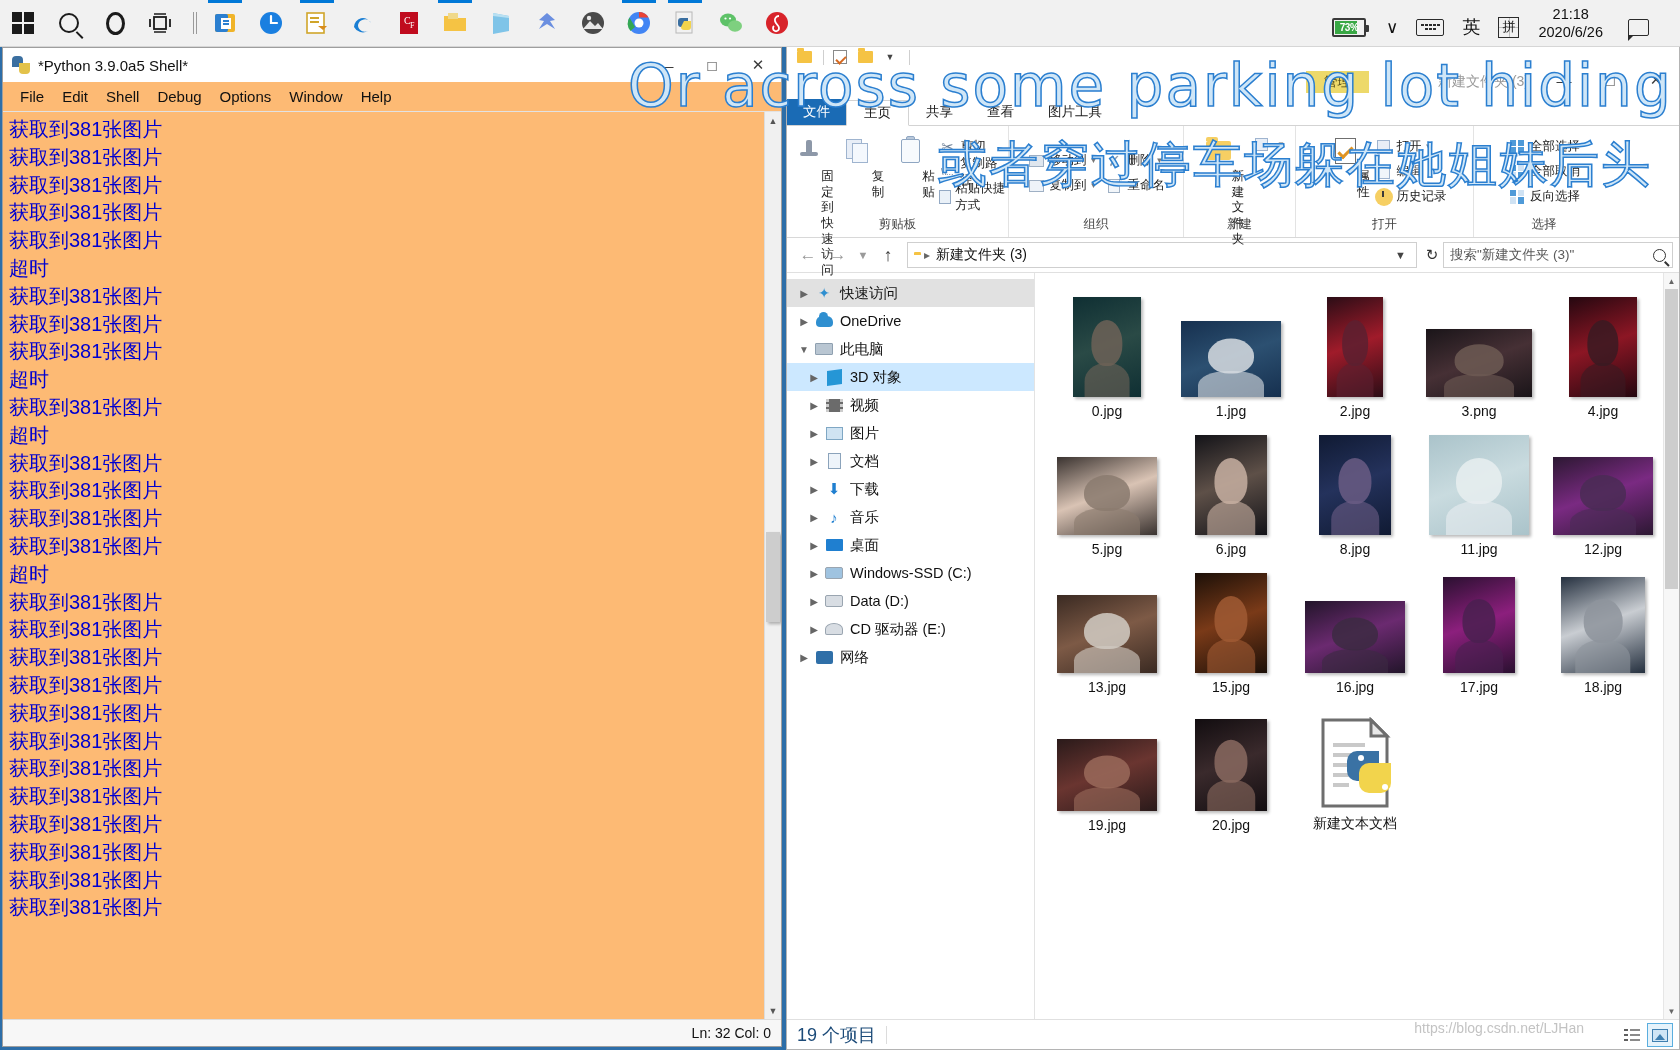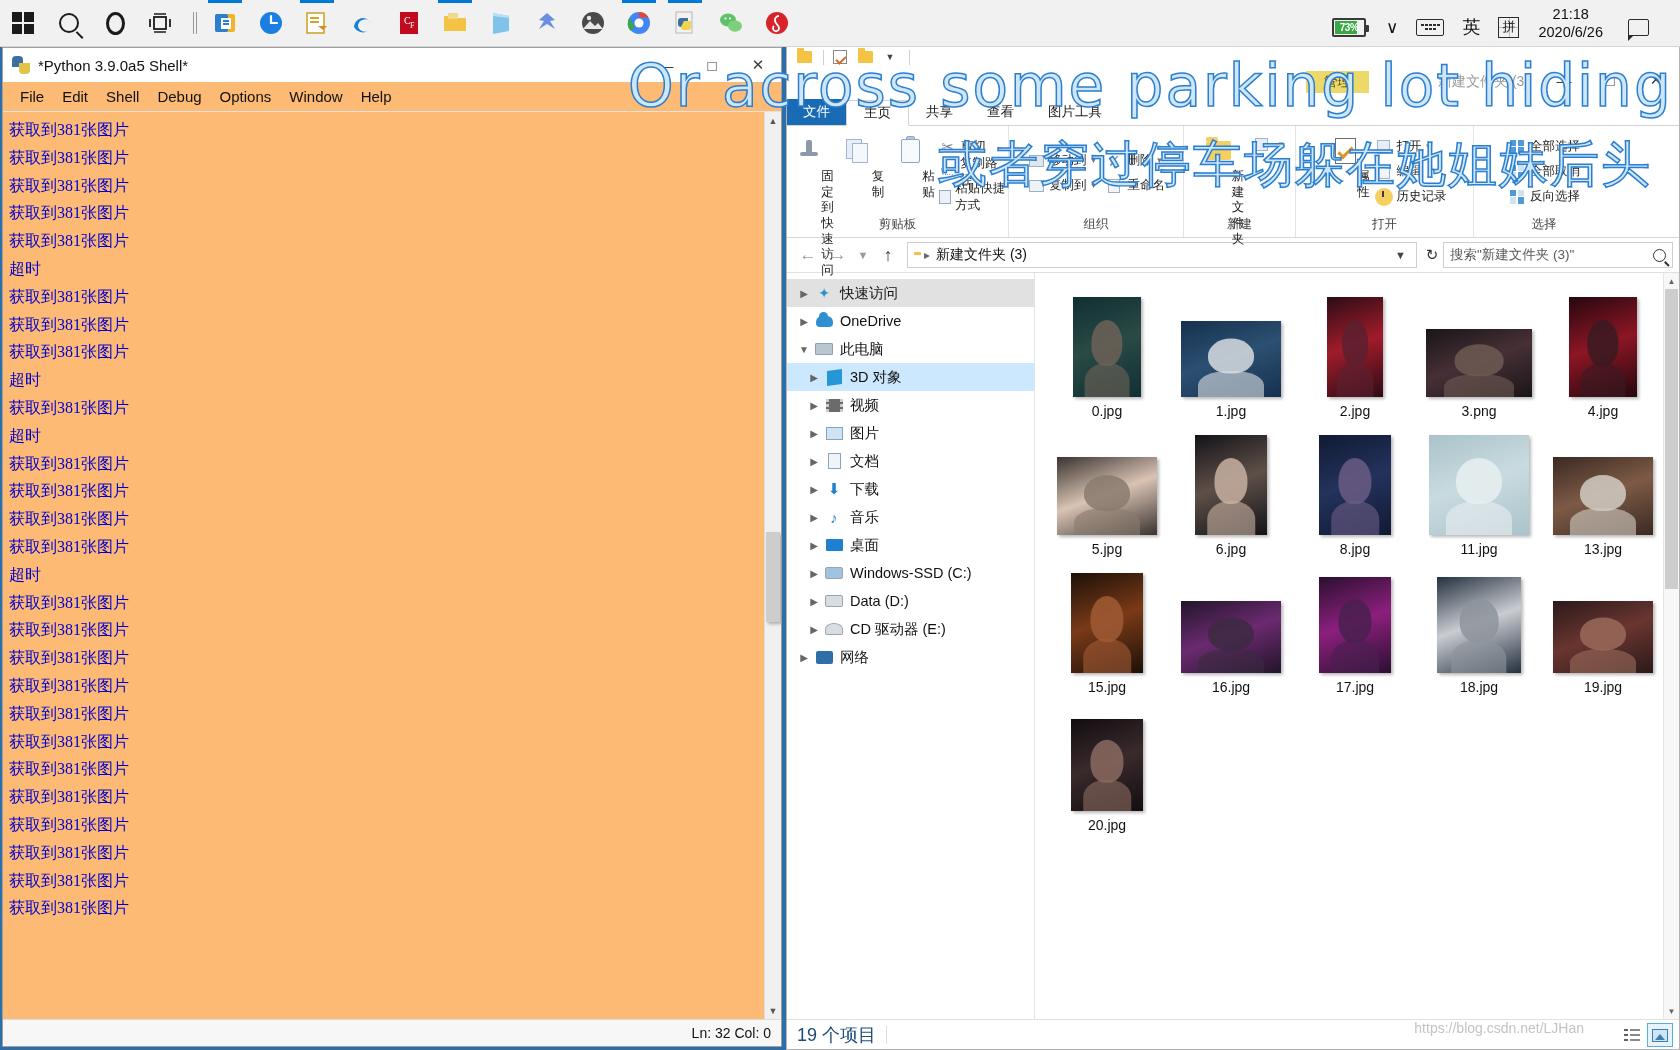--- a/index.html
+++ b/index.html
@@ -68,22 +68,22 @@
   .py-ic .b1{position:absolute;left:1px;top:1px;width:11px;height:11px;background:#3b6fa0;border-radius:4px 4px 0 0;}
   .py-ic .b2{position:absolute;right:1px;bottom:1px;width:11px;height:11px;background:#e3c24a;border-radius:0 0 4px 4px;}
   #shell-title .t{font-size:15px;color:#111;}
   .shell-winbtns{margin-left:auto;display:flex;align-items:center;}
   .shell-winbtns span{width:46px;height:30px;display:flex;align-items:center;justify-content:center;font-size:15px;color:#3b3b3b;}
   #shell-menu{height:30px;display:flex;align-items:center;padding-left:8px;border-bottom:1px solid #e2e2e2;}
   #shell-menu span{font-size:15px;color:#111;padding:0 9px;}
   #shell-body{flex:1;position:relative;overflow:hidden;display:flex;}
   #shell-text{
     flex:1;padding:4px 6px 0 6px;
-    font-family:Liberation Serif, serif;
-    font-size:16px;line-height:27.8px;color:#0000d0;overflow:hidden;white-space:nowrap;
+    font-family:Liberation Sans, sans-serif;
+    font-size:20px;line-height:27.8px;color:#0000d0;overflow:hidden;white-space:nowrap;
   }
   #shell-scroll{width:17px;background:#f0f0f0;border-left:1px solid #dcdcdc;position:relative;}
   #shell-scroll .arrow{height:17px;display:flex;align-items:center;justify-content:center;font-size:9px;color:#555;}
   #shell-scroll .arrow.bot{position:absolute;bottom:0;left:0;right:0;}
   #shell-scroll .thumb{position:absolute;left:1px;right:1px;top:420px;height:90px;background:#cdcdcd;}
   #shell-status{height:27px;border-top:1px solid #dcdcdc;display:flex;align-items:center;justify-content:flex-end;padding-right:10px;background:#f7f7f7;}
   #shell-status span{font-size:14px;color:#111;}
 
   
   #explorer{
@@ -854,20 +854,29 @@
             <div class="tile">
               <div class="thumb" style="width: 100px; height: 100px; background: linear-gradient(160deg, rgb(170, 195, 202) 0%, rgb(201, 219, 223) 48%, rgb(170, 195, 202) 100%);">
                 <div style="width: 100%; height: 100%; position: relative; overflow: hidden;">
                   <span style="position:absolute;left:50%;top:46%;transform:translate(-50%,-50%);width:46%;height:46%;border-radius:50% 50% 45% 45%;background:#e8eef0;opacity:.85;"></span>
                   <span style="position:absolute;left:50%;bottom:-6%;transform:translateX(-50%);width:66%;height:40%;border-radius:46% 46% 0 0;background:#e8eef0;opacity:.62;"></span>
                 </div>
               </div>
               <div class="lbl">11.jpg</div>
             </div>
             <div class="tile">
+              <div class="thumb" style="width: 100px; height: 78px; background: linear-gradient(160deg, rgb(44, 24, 50) 0%, rgb(122, 42, 130) 48%, rgb(44, 24, 50) 100%);">
+                <div style="width: 100%; height: 100%; position: relative; overflow: hidden;">
+                  <span style="position:absolute;left:50%;top:46%;transform:translate(-50%,-50%);width:46%;height:46%;border-radius:50% 50% 45% 45%;background:#4a2c55;opacity:.85;"></span>
+                  <span style="position:absolute;left:50%;bottom:-6%;transform:translateX(-50%);width:66%;height:40%;border-radius:46% 46% 0 0;background:#4a2c55;opacity:.62;"></span>
+                </div>
+              </div>
+              <div class="lbl">12.jpg</div>
+            </div>
+            <div class="tile">
               <div class="thumb" style="width: 100px; height: 78px; background: linear-gradient(160deg, rgb(58, 42, 34) 0%, rgb(125, 90, 70) 48%, rgb(58, 42, 34) 100%);">
                 <div style="width: 100%; height: 100%; position: relative; overflow: hidden;">
                   <span style="position:absolute;left:50%;top:46%;transform:translate(-50%,-50%);width:46%;height:46%;border-radius:50% 50% 45% 45%;background:#d2ccc4;opacity:.85;"></span>
                   <span style="position:absolute;left:50%;bottom:-6%;transform:translateX(-50%);width:66%;height:40%;border-radius:46% 46% 0 0;background:#d2ccc4;opacity:.62;"></span>
                 </div>
               </div>
               <div class="lbl">13.jpg</div>
             </div>
             <div class="tile">
               <div class="thumb" style="width: 72px; height: 100px; background: linear-gradient(160deg, rgb(28, 16, 8) 0%, rgb(122, 58, 24) 48%, rgb(28, 16, 8) 100%);">
@@ -915,20 +924,38 @@
               <div class="lbl">19.jpg</div>
             </div>
             <div class="tile">
               <div class="thumb" style="width: 72px; height: 92px; background: linear-gradient(160deg, rgb(18, 13, 16) 0%, rgb(58, 42, 44) 48%, rgb(18, 13, 16) 100%);">
                 <div style="width: 100%; height: 100%; position: relative; overflow: hidden;">
                   <span style="position:absolute;left:50%;top:46%;transform:translate(-50%,-50%);width:46%;height:46%;border-radius:50% 50% 45% 45%;background:#8a6a60;opacity:.85;"></span>
                   <span style="position:absolute;left:50%;bottom:-6%;transform:translateX(-50%);width:66%;height:40%;border-radius:46% 46% 0 0;background:#8a6a60;opacity:.62;"></span>
                 </div>
               </div>
               <div class="lbl">20.jpg</div>
+            </div>
+            <div class="tile">
+              <div class="thumb" style="width: 76px; height: 92px; box-shadow: none;"><svg width="76" height="92" viewBox="0 0 76 92">
+                  <path d="M6 3 h48 l16 16 v70 H6z" fill="#fff" stroke="#6e6e6e" stroke-width="3"></path>
+                  <path d="M54 3 v16 h16z" fill="#e8e8e8" stroke="#6e6e6e" stroke-width="3"></path>
+                  <g fill="#c9c9c9">
+                    <rect x="16" y="26" width="32" height="4"></rect>
+                    <rect x="16" y="36" width="32" height="4"></rect>
+                    <rect x="16" y="46" width="22" height="4"></rect>
+                    <rect x="16" y="56" width="22" height="4"></rect>
+                    <rect x="16" y="66" width="16" height="4"></rect>
+                  </g>
+                  <path d="M40 34 h22 v20 a10 10 0 0 1-10 10 h-12 a10 10 0 0 1-10-10 v-10 a10 10 0 0 1 10-10z" fill="#3a72a4"></path>
+                  <circle cx="44" cy="41" r="3" fill="#fff"></circle>
+                  <path d="M52 46 h22 v20 a10 10 0 0 1-10 10 h-12 a10 10 0 0 1-10-10 v-10 a10 10 0 0 1 10-10z" fill="#f2d44c"></path>
+                  <circle cx="68" cy="70" r="3" fill="#fff"></circle>
+                </svg></div>
+              <div class="lbl">新建文本文档</div>
             </div>
           </div>
         <div id="file-scroll">
           <div class="a">▲</div>
           <div class="th"></div>
           <div class="a b">▼</div>
         </div>
       </div>
     </div>
 

